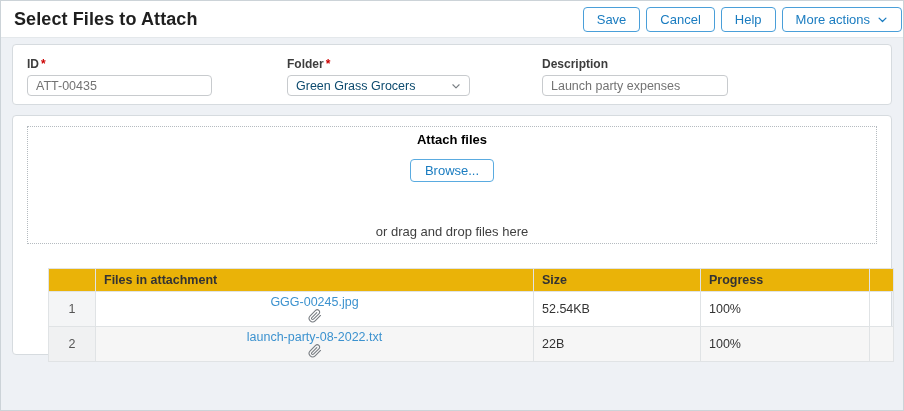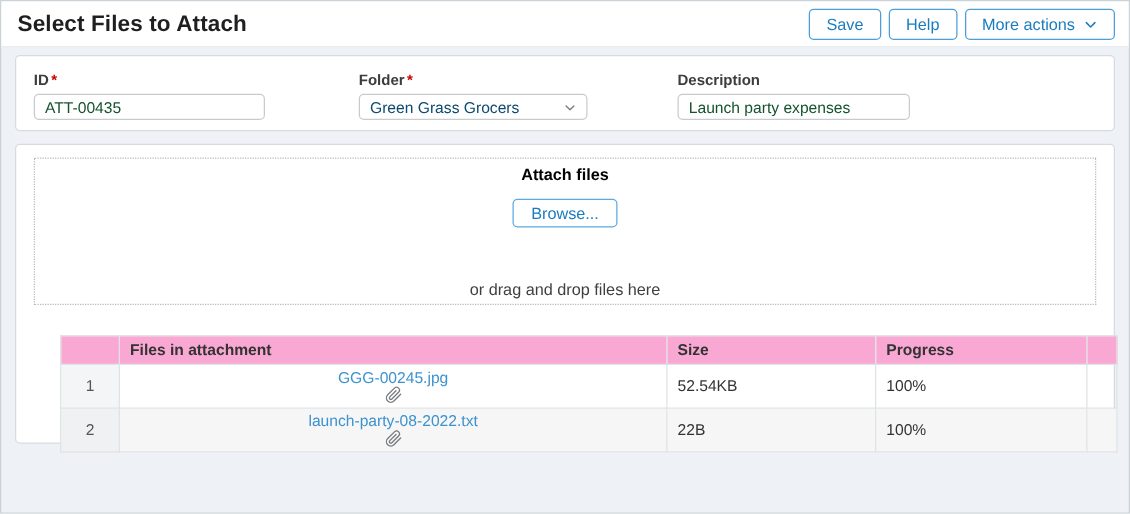--- a/index.html
+++ b/index.html
@@ -13,21 +13,21 @@
     width: 904px; height: 411px;
     background: #eef1f5;
     border: 1px solid #ccd3d8;
     overflow: hidden;
   }
   
   .topbar {
     height: 37px; background: #fff;
     border-bottom: 1px solid #e4e8eb;
     display: flex; align-items: center; justify-content: space-between;
-    padding: 0 11px 0 13px;
+    padding: 0 1px 0 13px;
   }
   .page-title { font-size: 18px; font-weight: 700; color: #1f1f1f; letter-spacing: .1px; }
   .actions { display: flex; gap: 6px; }
   .btn {
     background: #fff; border: 1px solid #4a9fd9; color: #1a7cc0;
     border-radius: 4px; font-size: 13px; font-family: inherit;
     height: 25px; padding: 0 13px; cursor: pointer;
     display: inline-flex; align-items: center; gap: 7px;
   }
   .chev { display: inline-block; line-height: 0; }
@@ -45,21 +45,21 @@
   .fgroup { display: flex; flex-direction: column; }
   .fg-id   { width: 185px; margin-right: 75px; }
   .fg-folder { width: 183px; margin-right: 72px; }
   .fg-desc { width: 186px; }
   .fg-name { width: 185px; }
   .flabel { font-size: 12px; font-weight: 700; color: #3d3d3d; margin-bottom: 4px; }
   .req { color: #cc0000; font-weight: 700; margin-left: 2px; }
   .tinput {
     height: 21px; width: 100%;
     border: 1px solid #c8cbce; border-radius: 4px;
-    font-size: 12.5px; font-family: inherit; color: #14532d;
+    font-size: 12.5px; font-family: inherit; color: #737373;
     padding: 0 8px; background: #fff;
   }
   .fselect {
     height: 21px; width: 100%;
     border: 1px solid #c8cbce; border-radius: 4px;
     font-size: 12.5px; color: #0c4a6e; background: #fff;
     padding: 0 8px; display: flex; align-items: center; justify-content: space-between;
     cursor: pointer;
   }
   .fselect .chev { color: #7a7f84; }
@@ -85,39 +85,42 @@
   }
   .files col.c-num  { width: 47px; }
   .files col.c-file { width: 438px; }
   .files col.c-size { width: 167px; }
   .files col.c-prog { width: 169px; }
   .files col.c-end  { width: 24px; }
   .files th, .files td {
     border: 1px solid #e0e3e5; padding: 3px 8px; height: 23px;
     text-align: left; vertical-align: middle;
   }
-  .files th { background: #f9a8d4; font-weight: 700; color: #333; }
+  .files th { background: #eab308; font-weight: 700; color: #333; }
   .files td.num { background: #f4f5f6; text-align: center; color: #555; }
   .files tr.alt td { background: #f6f6f6; }
   .files tr.alt td.num { background: #f0f1f2; }
   .filecell { display: flex; align-items: center; justify-content: space-between; flex-direction: column; }
   .filelink { color: #3c92cf; text-decoration: none; cursor: pointer; }
   .clip { color: #767b80; line-height: 0; cursor: pointer; }
   .clip svg { display: block; }
 </style>
 </head>
 <body>
 
 <div class="page">
 
   <div class="topbar">
     <div class="page-title">Select Files to Attach</div>
     <div class="actions">
       <button class="btn">
         <span>Save</span>
+      </button>
+      <button class="btn">
+        <span>Cancel</span>
       </button>
       <button class="btn">
         <span>Help</span>
       </button>
       <button class="btn">
         <span>More actions</span>
         <span class="chev">
           <svg width="11" height="11" viewBox="0 0 16 16">
               <path d="M3 6l5 5 5-5" fill="none" stroke="#1a7cc0" stroke-width="1.8" stroke-linecap="round" stroke-linejoin="round"></path>
             </svg>

